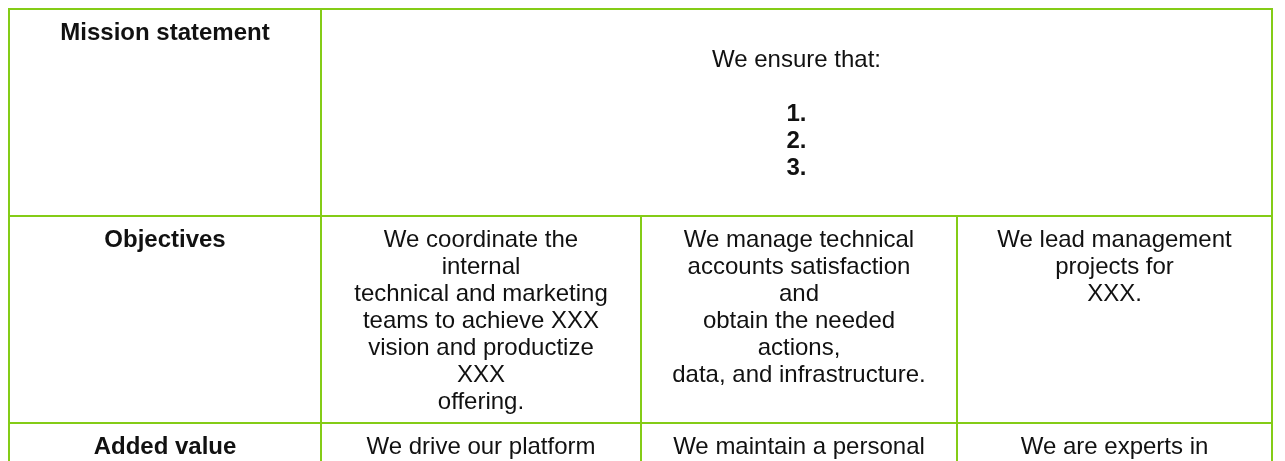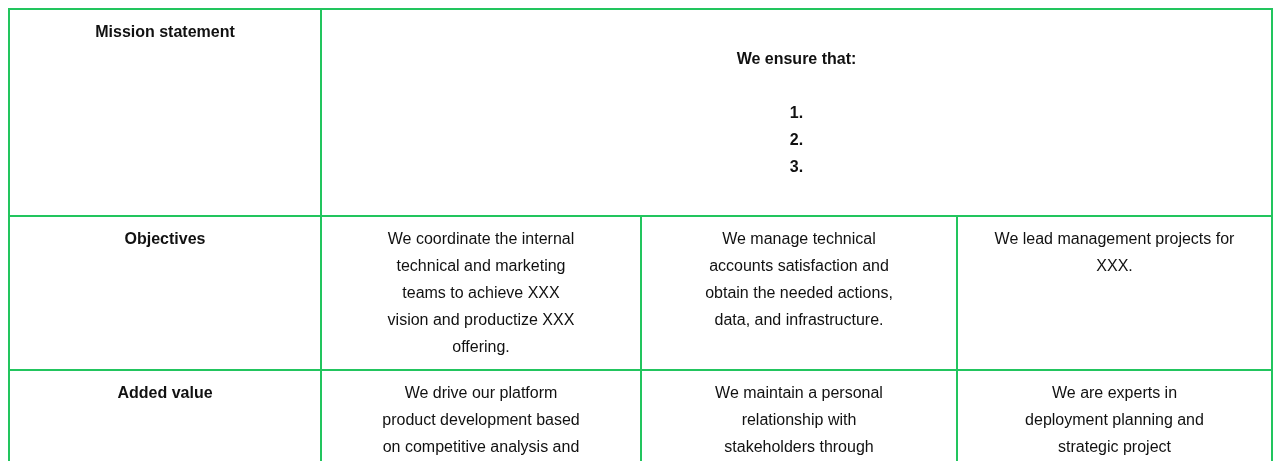--- a/index.html
+++ b/index.html
@@ -14,35 +14,35 @@
   .matrix-table {
     position: absolute;
     left: 8px;
     top: 8px;
     width: 1263px;
     border-collapse: collapse;
     table-layout: fixed;
     color: #111111;
   }
   .matrix-table td {
-    border: 2px solid #22c55e;
+    border: 2px solid #84cc16;
     vertical-align: top;
     text-align: center;
     padding: 8px 28px;
-    font-size: 16px;
+    font-size: 24px;
     line-height: 27px;
     white-space: pre-line;
   }
   .row-label {
     font-weight: 700;
   }
   .row-1 { height: 121px; }
   .row-2 { height: 154px; }
   .row-3 { height: 153px; }
-  .mission-intro { font-weight: 700; }
+  .mission-intro { font-weight: 400; }
   .mission-list { font-weight: 700; white-space: pre-line; }
 </style>
 </head>
 <body>
 
 <table class="matrix-table">
   <colgroup>
     <col style="width:312px">
     <col style="width:320px">
     <col style="width:316px">

